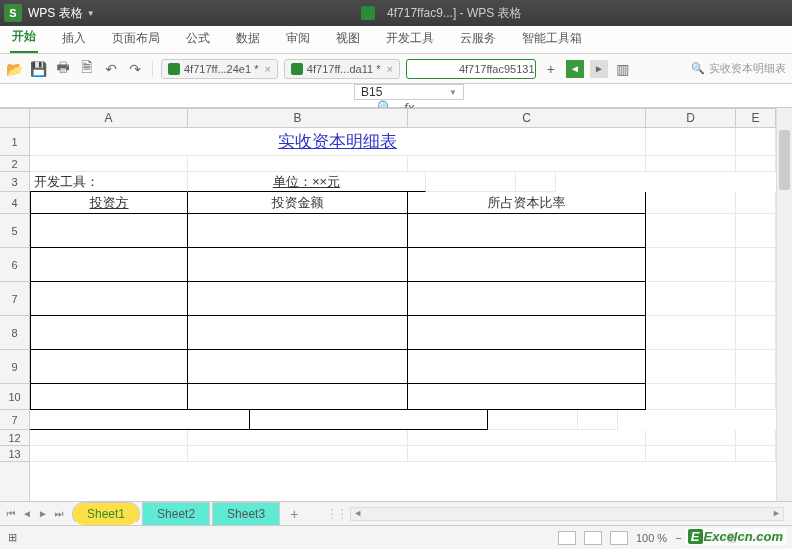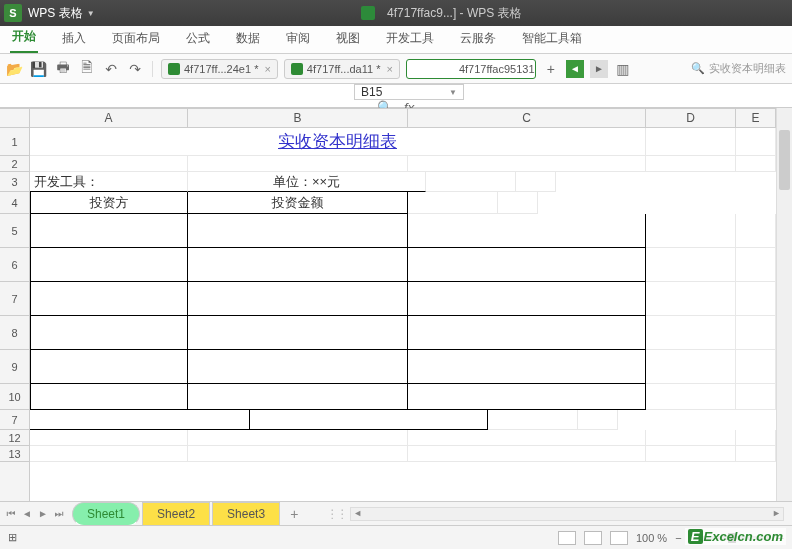--- a/index.html
+++ b/index.html
@@ -42,29 +42,29 @@
 .col-h { border-right: 1px solid #ccc; display: flex; align-items: center; justify-content: center; font-size: 12px; color: #555; cursor: pointer; }
 .row-headers { position: absolute; top: 20px; left: 0; width: 30px; bottom: 0; border-right: 1px solid #ccc; background: #f4f4f4; }
 .row-h { height: 22px; border-bottom: 1px solid #ccc; display: flex; align-items: center; justify-content: center; font-size: 11px; color: #555; cursor: pointer; }
 .corner { position: absolute; top: 0; left: 0; width: 30px; height: 20px; background: #f4f4f4; border-right: 1px solid #ccc; border-bottom: 1px solid #ccc; border-top: 1px solid #ccc; }
 .cells { position: absolute; top: 20px; left: 30px; right: 16px; bottom: 0; }
 .cell-row { display: flex; }
 .cell { border-right: 1px solid #e8e8e8; border-bottom: 1px solid #e8e8e8; height: 22px; display: flex; align-items: center; justify-content: center; font-size: 13px; color: #333; overflow: hidden; }
 .title-cell { color: #3333cc; font-size: 17px; font-family: SimSun, serif; text-decoration: underline; }
 .b-r { border-right: 1px solid #000 !important; }
 .b-b { border-bottom: 1px solid #000 !important; }
-.b-l { border-left: 1px solid #000 !important; }
+.b-l { border-left: 1px solid #000 !important; text-decoration: underline; }
 .vscroll { position: absolute; top: 0; right: 0; width: 16px; bottom: 0; background: #f0f0f0; border-left: 1px solid #ddd; }
 .vscroll .thumb { position: absolute; top: 22px; left: 2px; right: 2px; height: 60px; background: #ccc; border-radius: 2px; }
 
 .sheet-tabs { position: absolute; bottom: 24px; left: 0; right: 0; height: 24px; background: #f4f4f4; border-top: 1px solid #ccc; display: flex; align-items: center; padding: 0 4px; font-size: 12px; }
 .sheet-nav { display: flex; gap: 2px; margin-right: 6px; }
 .sheet-nav span { width: 14px; height: 14px; display: flex; align-items: center; justify-content: center; color: #888; cursor: pointer; font-size: 10px; }
-.sheet-tab { padding: 4px 14px; background: #fde047; border: 1px solid #ccc; margin-right: 2px; cursor: pointer; color: #555; }
-.sheet-tab.active { background: #86efac; border-bottom: 1px solid #fff; color: #2e8b34; border-radius: 12px; }
+.sheet-tab { padding: 4px 14px; background: #5eead4; border: 1px solid #ccc; margin-right: 2px; cursor: pointer; color: #555; }
+.sheet-tab.active { background: #fde047; border-bottom: 1px solid #fff; color: #2e8b34; border-radius: 12px; }
 .add-sheet { padding: 4px 8px; cursor: pointer; color: #888; font-size: 14px; }
 .hgrip { margin-left: 20px; color: #bbb; letter-spacing: -2px; }
 .hscroll { flex: 1; height: 14px; background: #f0f0f0; margin: 0 4px; border: 1px solid #ddd; position: relative; }
 .hscroll::before { content: '◄'; position: absolute; left: 2px; top: 0; font-size: 9px; color: #888; }
 .hscroll::after { content: '►'; position: absolute; right: 2px; top: 0; font-size: 9px; color: #888; }
 
 .statusbar { position: absolute; bottom: 0; left: 0; right: 0; height: 24px; background: #f4f4f4; border-top: 1px solid #ccc; display: flex; align-items: center; padding: 0 8px; gap: 8px; font-size: 11px; color: #666; }
 .statusbar .right { margin-left: auto; display: flex; align-items: center; gap: 8px; }
 .zoom-slider { width: 80px; height: 4px; background: #ccc; position: relative; }
 .zoom-slider .handle { position: absolute; top: -3px; left: 38px; width: 8px; height: 10px; background: #888; }
@@ -176,27 +176,28 @@
       </div>
       <div class="cell-row">
         <div class="cell" style="width: 158px; height: 16px;"></div>
         <div class="cell" style="width: 220px; height: 16px;"></div>
         <div class="cell" style="width: 238px; height: 16px;"></div>
         <div class="cell" style="width: 90px; height: 16px;"></div>
         <div class="cell" style="width: 40px; height: 16px;"></div>
       </div>
       <div class="cell-row">
         <div class="cell b-b" style="width: 158px; height: 20px; justify-content: flex-start; padding-left: 4px;">开发工具：</div>
-        <div class="cell b-b" style="width: 238px; height: 20px;">单位：××元</div>
+        <div class="cell b-b" style="width: 238px; height: 20px; text-decoration: underline;">单位：××元</div>
         <div class="cell" style="width: 90px; height: 20px;"></div>
         <div class="cell" style="width: 40px; height: 20px;"></div>
       </div>
       <div class="cell-row">
         <div class="cell b-l b-r b-b" style="width: 158px; height: 22px;">投资方</div>
         <div class="cell b-r b-b" style="width: 220px; height: 22px;">投资金额</div>
+        <div class="cell b-r b-b" style="width: 238px; height: 22px;">所占资本比率</div>
         <div class="cell" style="width: 90px; height: 22px;"></div>
         <div class="cell" style="width: 40px; height: 22px;"></div>
       </div>
       <div class="cell-row">
         <div class="cell b-l b-r b-b" style="width: 158px; height: 34px;"></div>
         <div class="cell b-r b-b" style="width: 220px; height: 34px;"></div>
         <div class="cell b-r b-b" style="width: 238px; height: 34px;"></div>
         <div class="cell" style="width: 90px; height: 34px;"></div>
         <div class="cell" style="width: 40px; height: 34px;"></div>
       </div>

